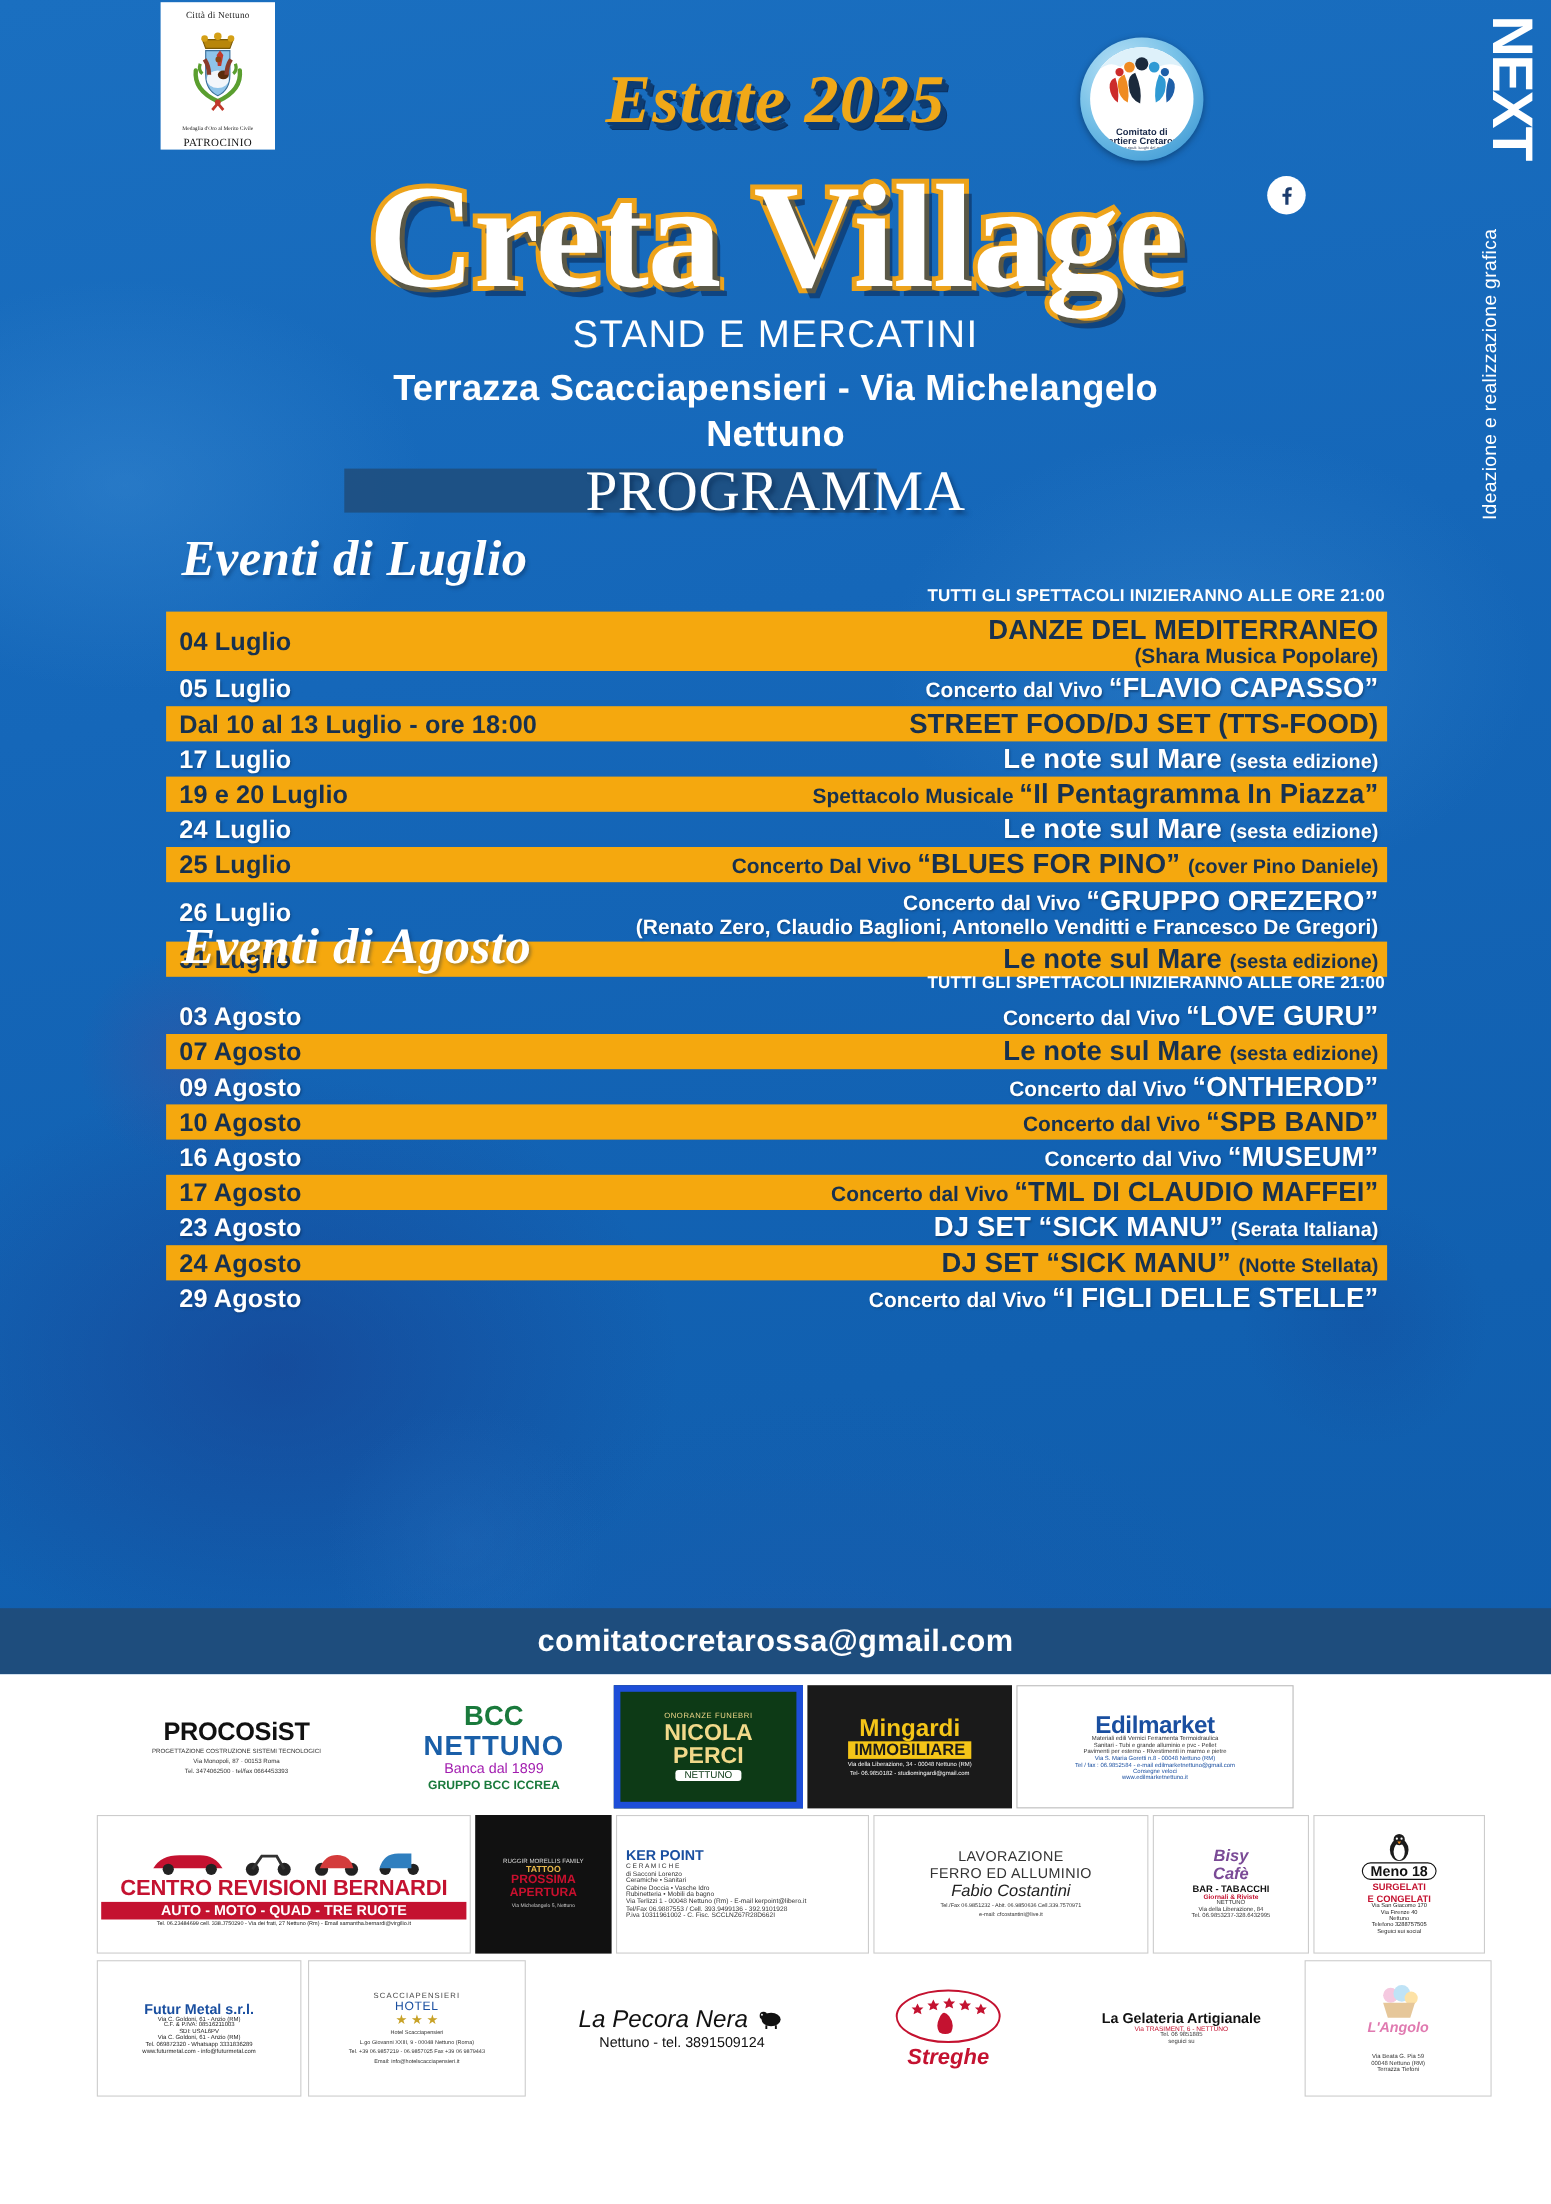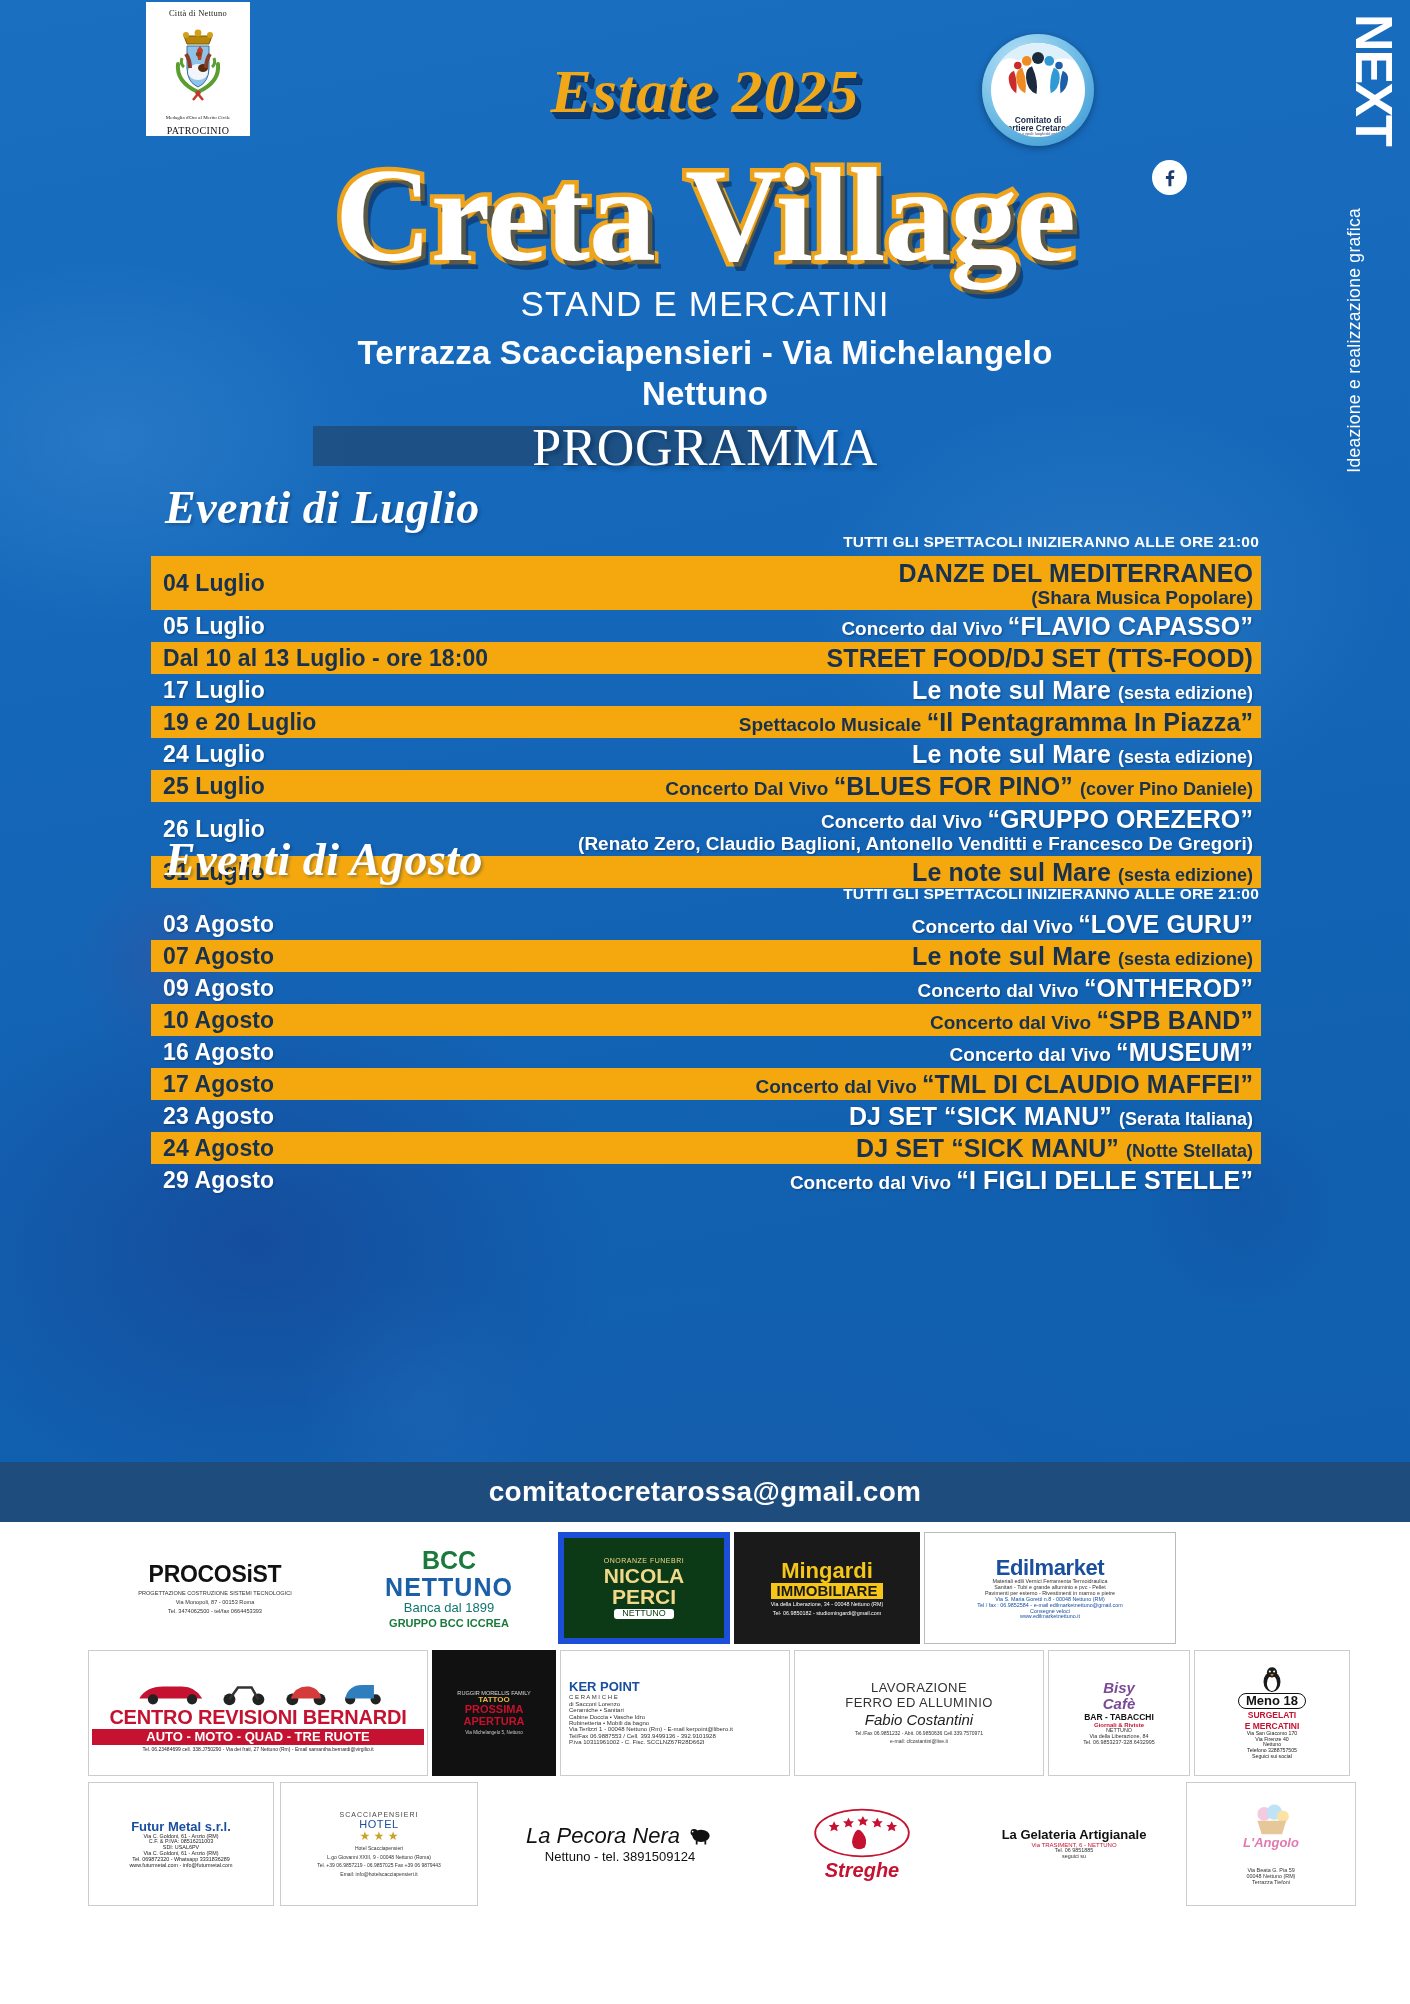--- a/index.html
+++ b/index.html
@@ -299,21 +299,21 @@
   }
 
   
   .sp-procosist { flex: 0 0 250px; border: none; }
   .sp-procosist .pt { font-size: 23px; font-weight: 700; color: #111; letter-spacing: -.3px; }
   .sp-procosist .pl { font-size: 5.6px; color: #333; margin-top: 3px; }
 
   .sp-bcc { flex: 0 0 210px; border: none; }
   .sp-bcc .b1 { font-size: 25px; font-weight: 700; color: #1a7a3c; }
   .sp-bcc .b2 { font-size: 25px; font-weight: 700; color: #1a5fa8; letter-spacing: 1px; }
-  .sp-bcc .b3 { font-size: 13px; color: #0f766e; }
+  .sp-bcc .b3 { font-size: 13px; color: #a21caf; }
   .sp-bcc .b4 { font-size: 11px; font-weight: 700; color: #1a7a3c; margin-top: 3px; }
 
   .sp-perci { flex: 0 0 172px; background: #0d3a16; color: #f2d98a; border: 6px solid #1d4ed8; }
   .sp-perci .p0 { font-size: 7px; letter-spacing: .5px; }
   .sp-perci .p1 { font-size: 21px; font-weight: 700; line-height: 1; }
   .sp-perci .p2 { font-size: 9px; margin-top: 2px; background: #fff; color: #0d3a16; padding: 0 8px; border-radius: 3px; }
 
   .sp-mingardi { flex: 0 0 186px; background: #1a1a1a; color: #fff; border: none; }
   .sp-mingardi .m1 { font-size: 22px; font-weight: 700; color: #f5c518; }
   .sp-mingardi .m2 { font-size: 15px; font-weight: 700; background: #f5c518; color: #1a1a1a; padding: 0 6px; }
@@ -650,21 +650,21 @@
         <svg viewBox="0 0 40 30" style="width:34px;height:26px">
           <ellipse cx="20" cy="17" rx="10" ry="12" fill="#1b1b1b"></ellipse>
           <ellipse cx="20" cy="19" rx="6" ry="9" fill="#fff"></ellipse>
           <circle cx="20" cy="6" r="6" fill="#1b1b1b"></circle>
           <circle cx="17.5" cy="5" r="1.2" fill="#fff"></circle>
             <circle cx="22.5" cy="5" r="1.2" fill="#fff"></circle>
           <path d="M18 8 h4 l-2 3 z" fill="#ef8b22"></path>
         </svg>
         <div class="g1">Meno 18</div>
         <div class="g2">SURGELATI</div>
-        <div class="g2">E MERCATINI</div>
+        <div class="g2">E CONGELATI</div>
         <div class="g3">Via San Giacomo 170</div>
         <div class="g3">Via Firenze 40</div>
         <div class="g3">Nettuno</div>
         <div class="g3">Telefono 3288757505</div>
         <div class="g3">Seguici sui social</div>
       </div>
     </div>
 
     <div class="sp-row sp-r3">
       <div class="card sp-futur">

